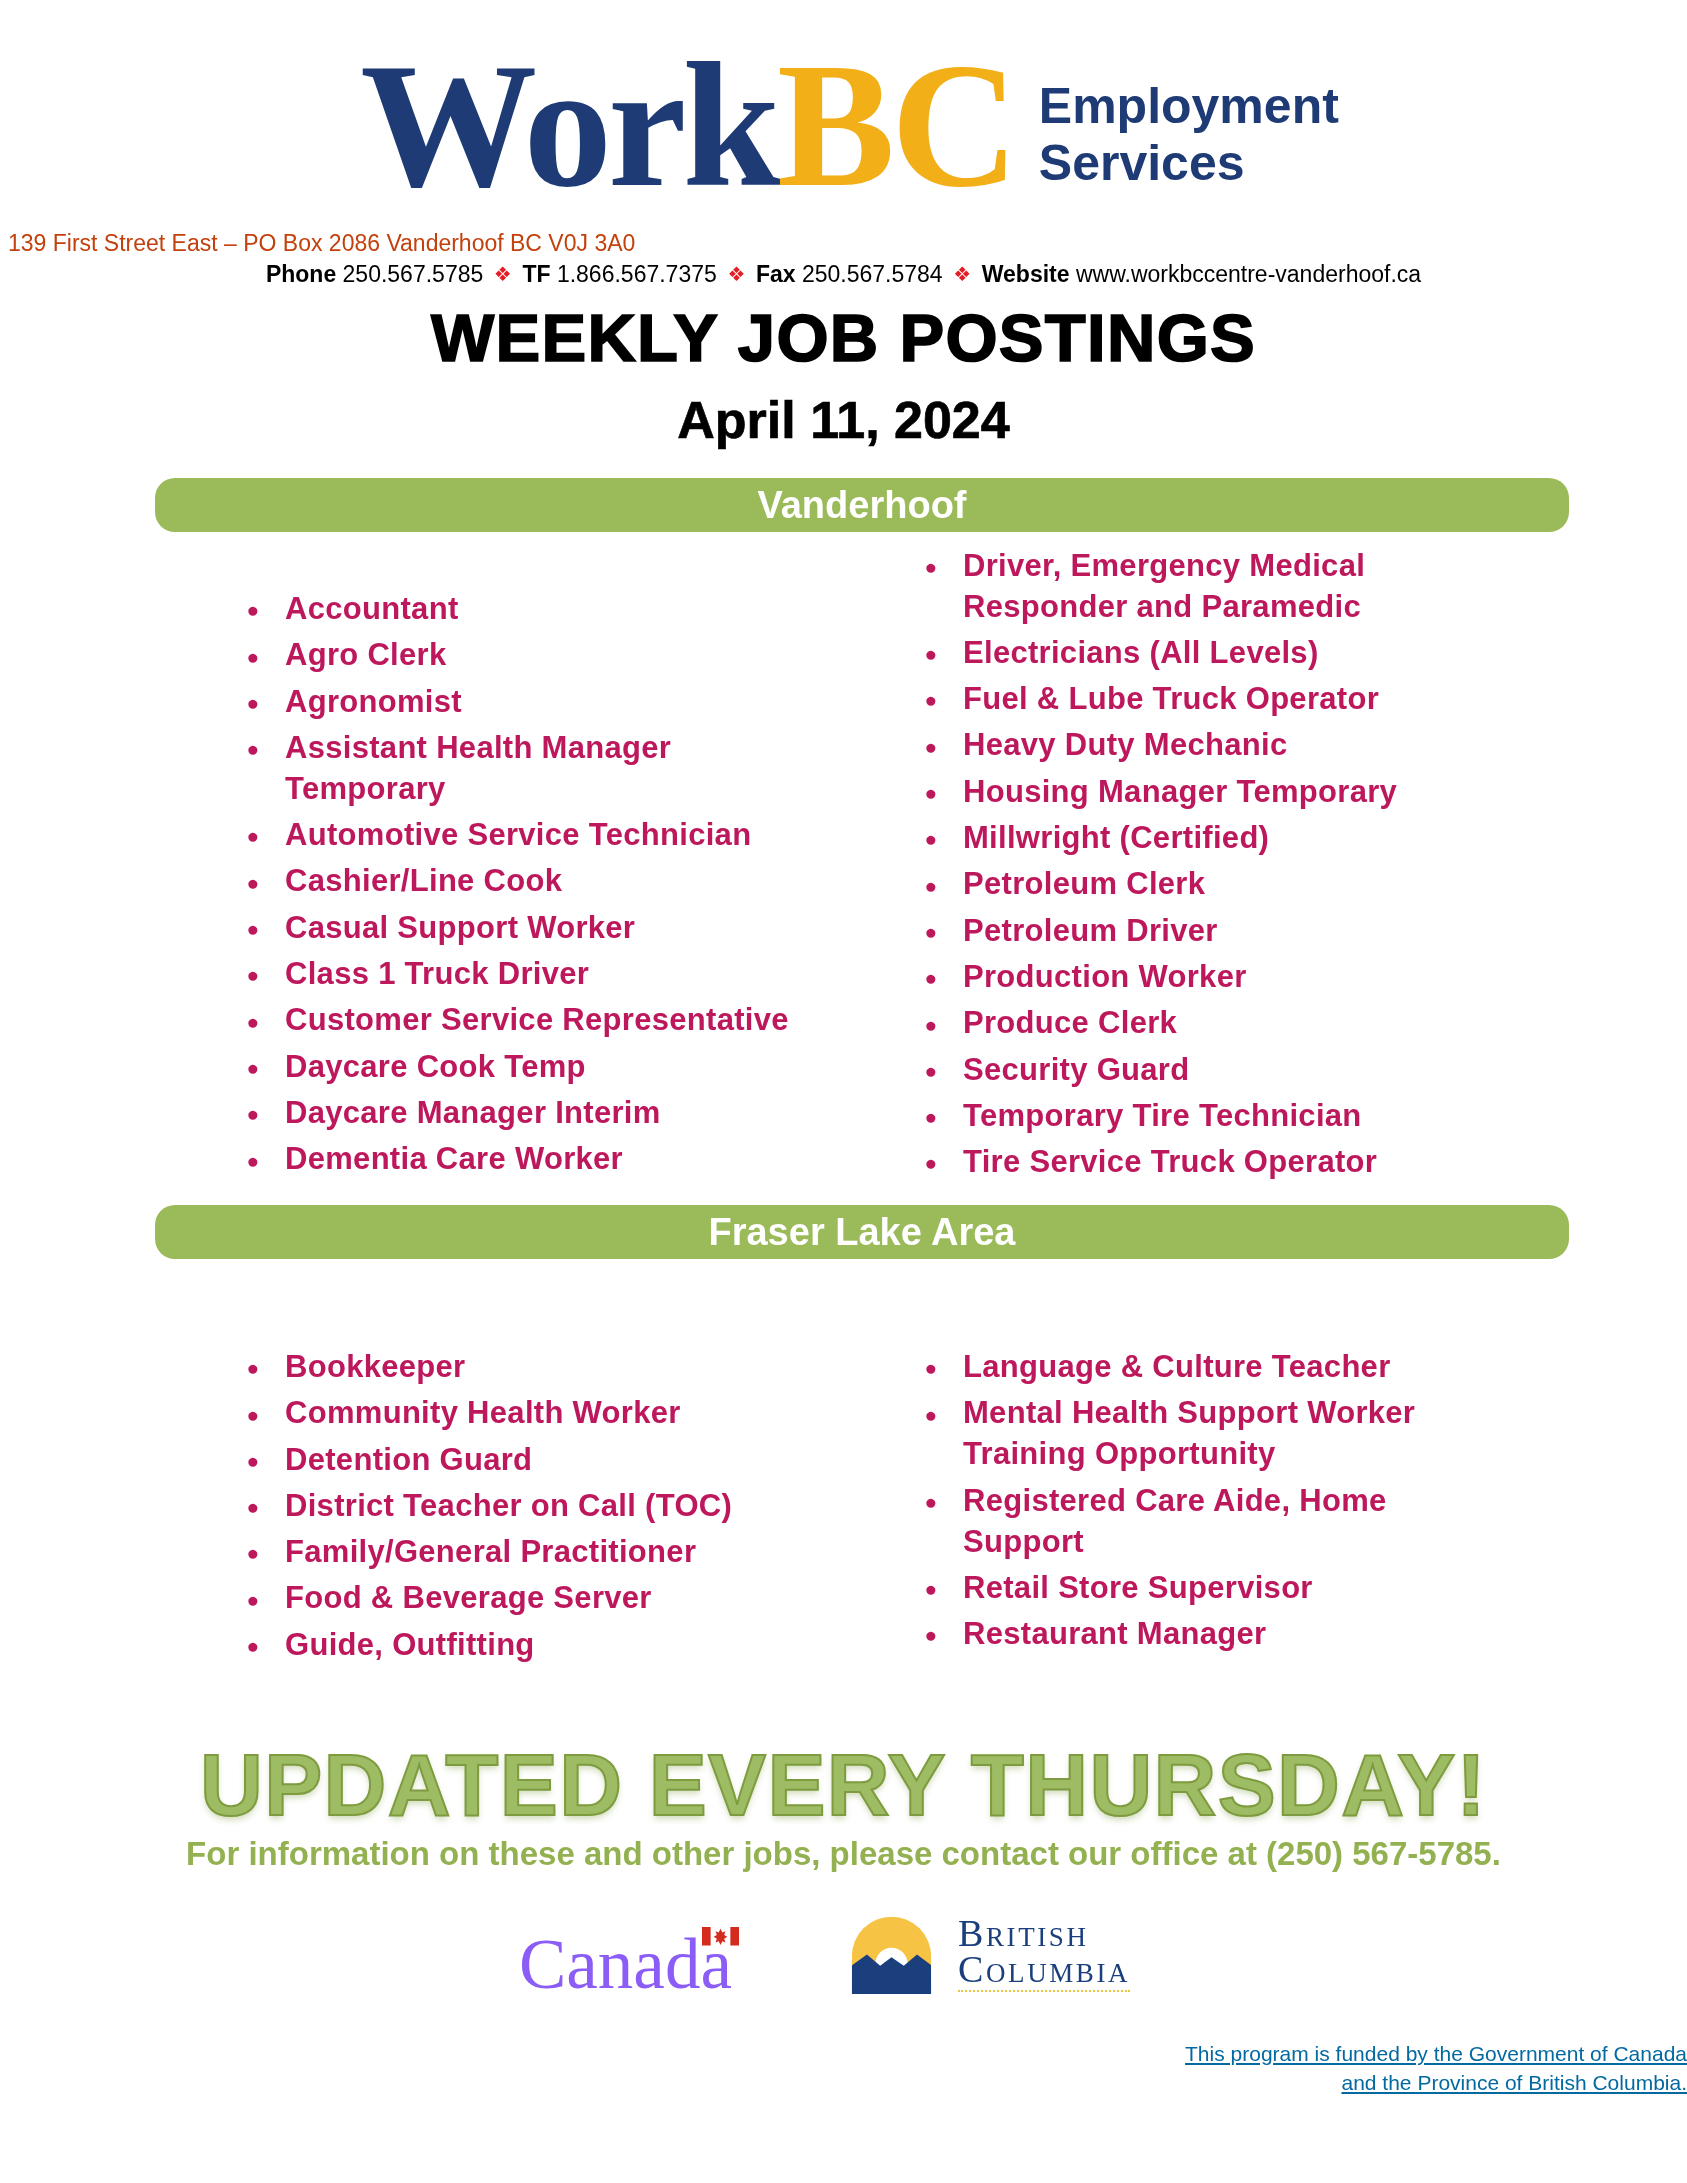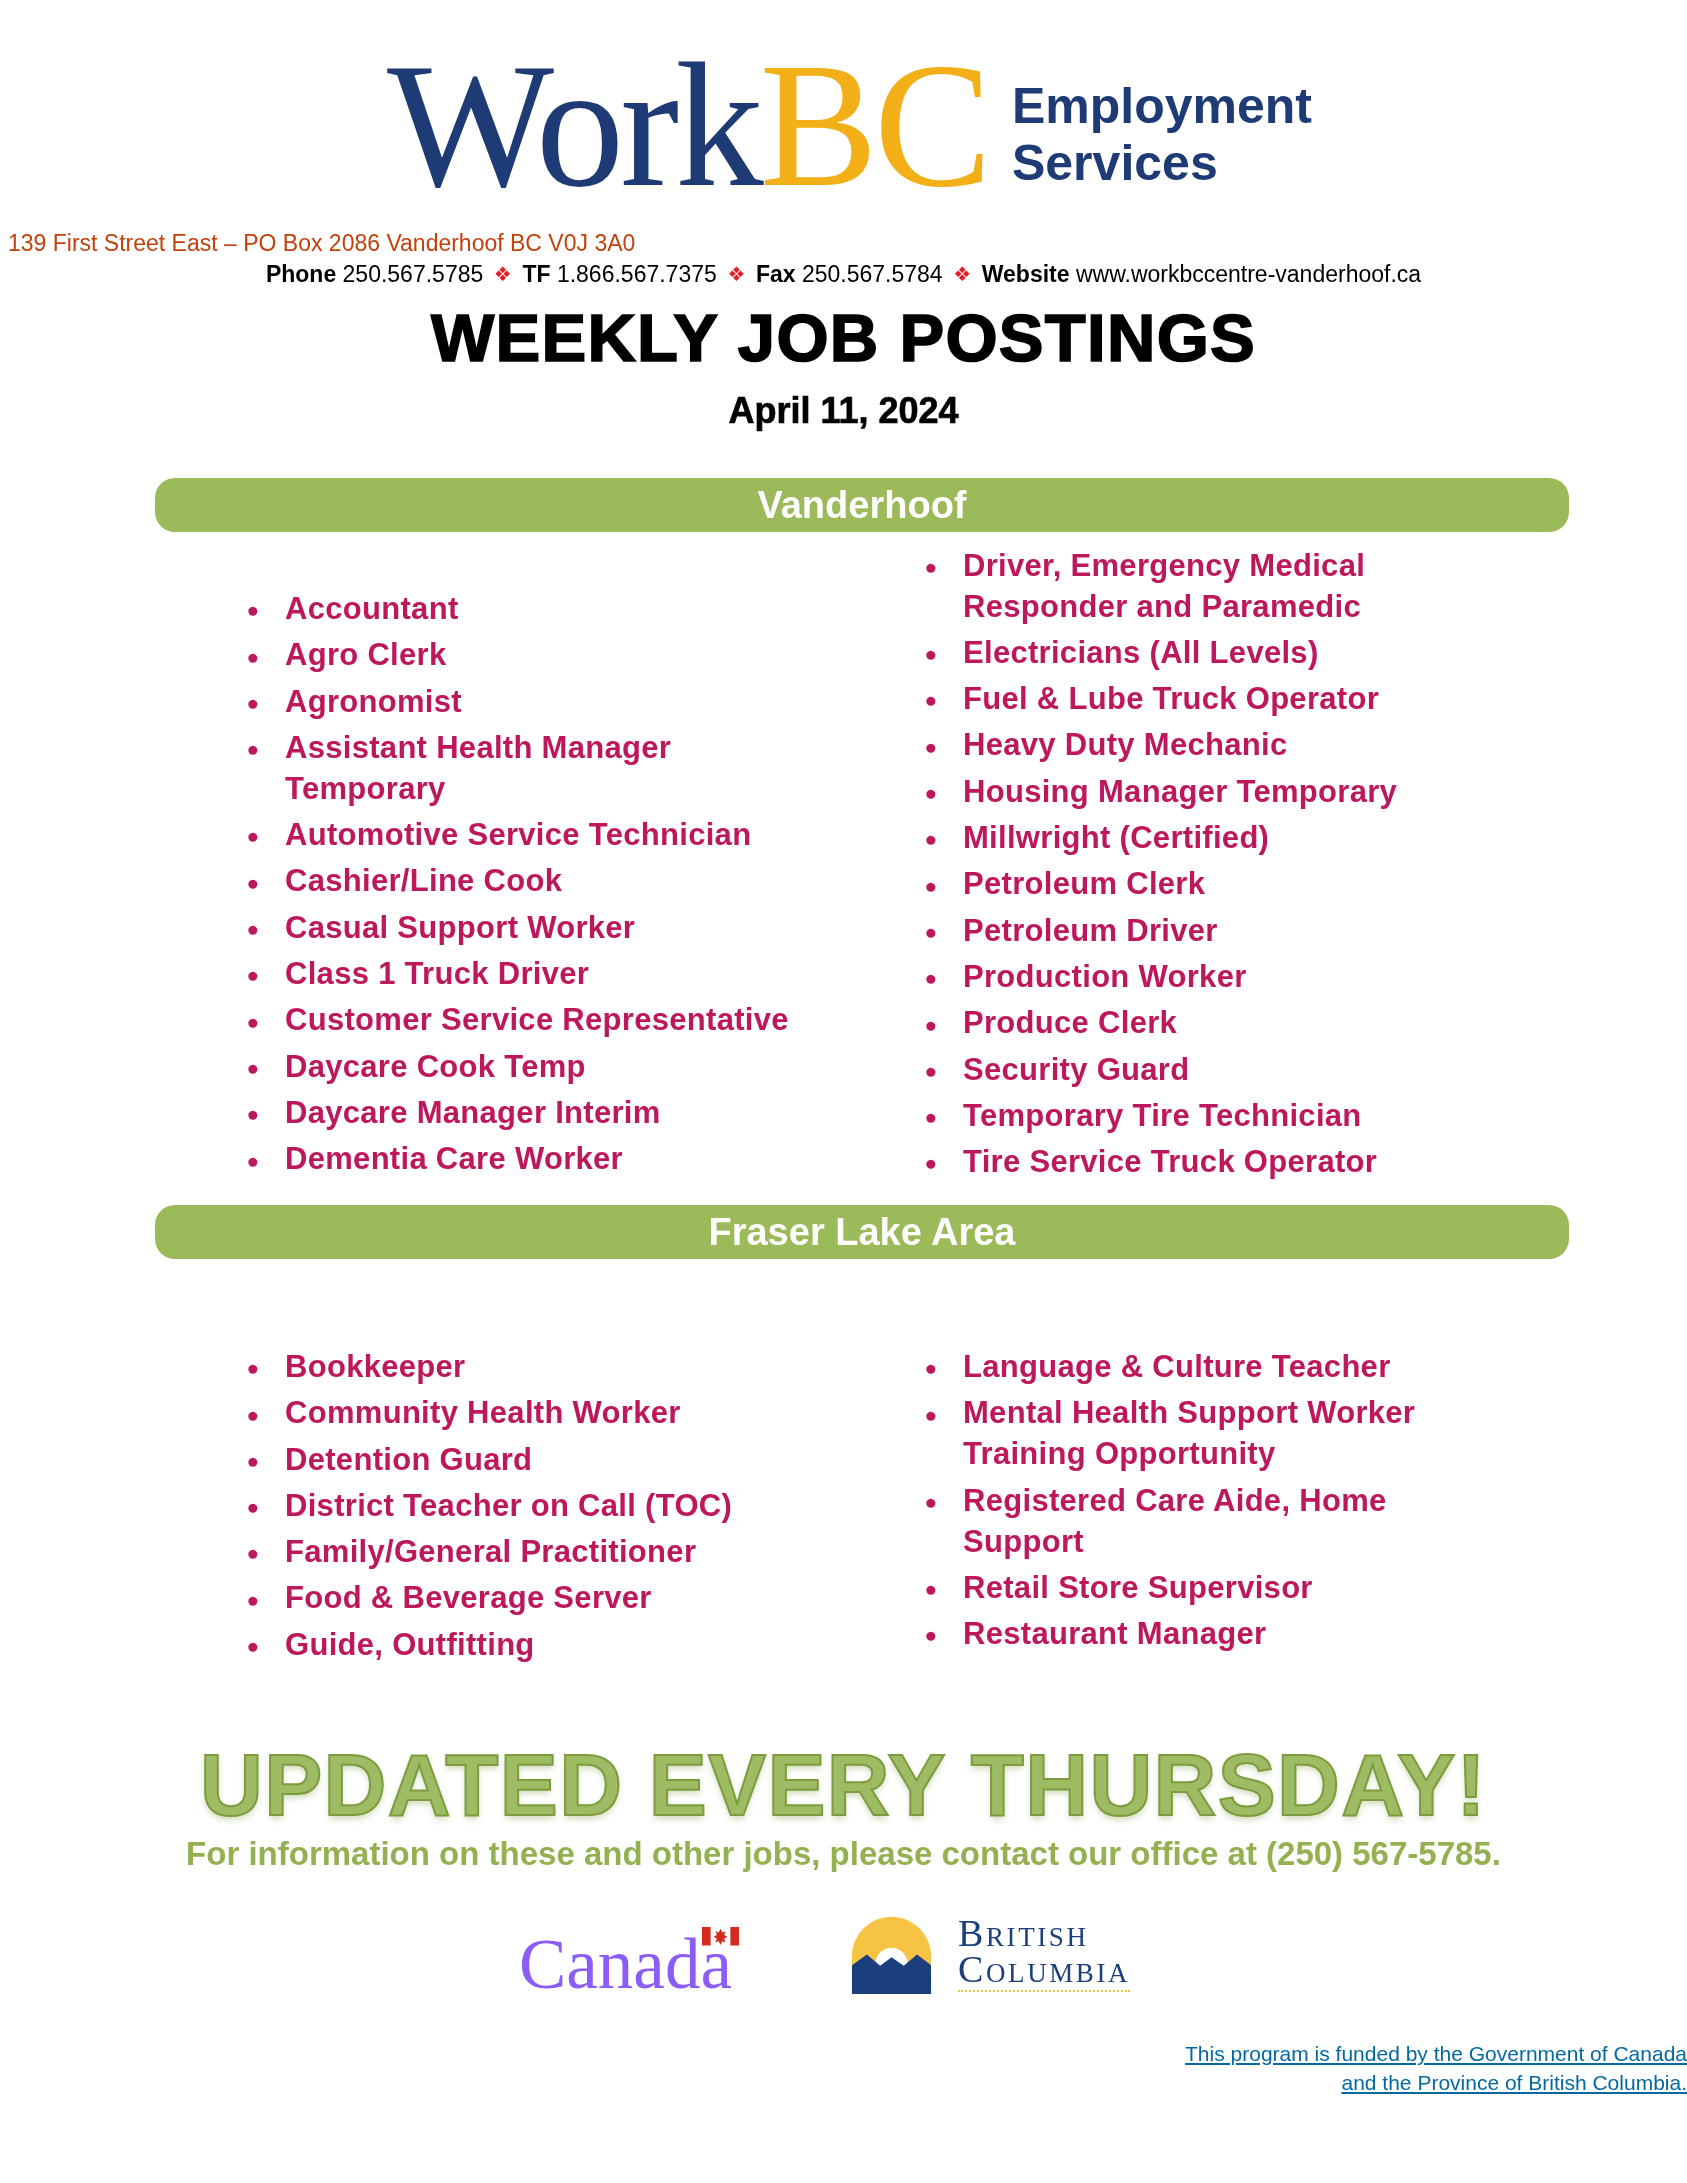--- a/index.html
+++ b/index.html
@@ -4,40 +4,40 @@
 <style>
   html,body { margin:0; padding:0; background:#ffffff; }
   .page {
     position:relative; width:1687px; height:2183px; background:#ffffff;
     font-family:"Liberation Sans", sans-serif; overflow:hidden;
   }
 
   
   .logo-row { position:absolute; top:46px; left:0; width:100%;
     display:flex; justify-content:center; align-items:flex-end; gap:24px; }
-  .wordmark { font-family:"Liberation Serif", serif; font-weight:400;
+  .wordmark { font-family:"Liberation Serif", serif; font-weight:700;
     font-size:177px; line-height:159px; letter-spacing:-4px; white-space:nowrap;margin-left:12px; }
   .wordmark .work { color:#1E3B75; }
   .wordmark .bc   { color:#F2AF18; }
   .tagline { color:#1E3B75; font-weight:700; font-size:50px; line-height:57px;
     padding-bottom:13.2px; letter-spacing:0px; }
 
   .address-line { position:absolute; top:230px; left:8px; width:100%;
     font-size:23px; color:#c2410c; }
   .contact-line { position:absolute; top:261px; left:0; width:100%;
     text-align:center; font-size:23px; color:#000; white-space:nowrap; }
   .contact-line b { font-weight:700; }
   .sep { color:#E31E25; font-size:20px; margin:0 10.6px; vertical-align:1.3px; }
 
   
   .title { position:absolute; top:299px; left:0; width:100%; text-align:center;
     font-size:67px; font-weight:900; color:#000; letter-spacing:1.3px;
     -webkit-text-stroke:1.7px #000; }
   .date { position:absolute; top:390px; left:0; width:100%; text-align:center;
-    font-size:36px; font-weight:900; color:#000; -webkit-text-stroke:0.7px #000; }
+    font-size:52px; font-weight:900; color:#000; -webkit-text-stroke:0.7px #000; }
 
   
   .banner { position:absolute; left:155px; width:1414px; height:54px;
     background:#9BBA59; color:#ffffff; font-weight:700; font-size:38px;
     text-align:center; line-height:54px;border-radius:20px; }
   #banner-vanderhoof { top:478px; }
   #banner-fraser     { top:1205px; }
 
   
   .jobs { position:absolute; left:155px; width:1414px; display:flex; }

